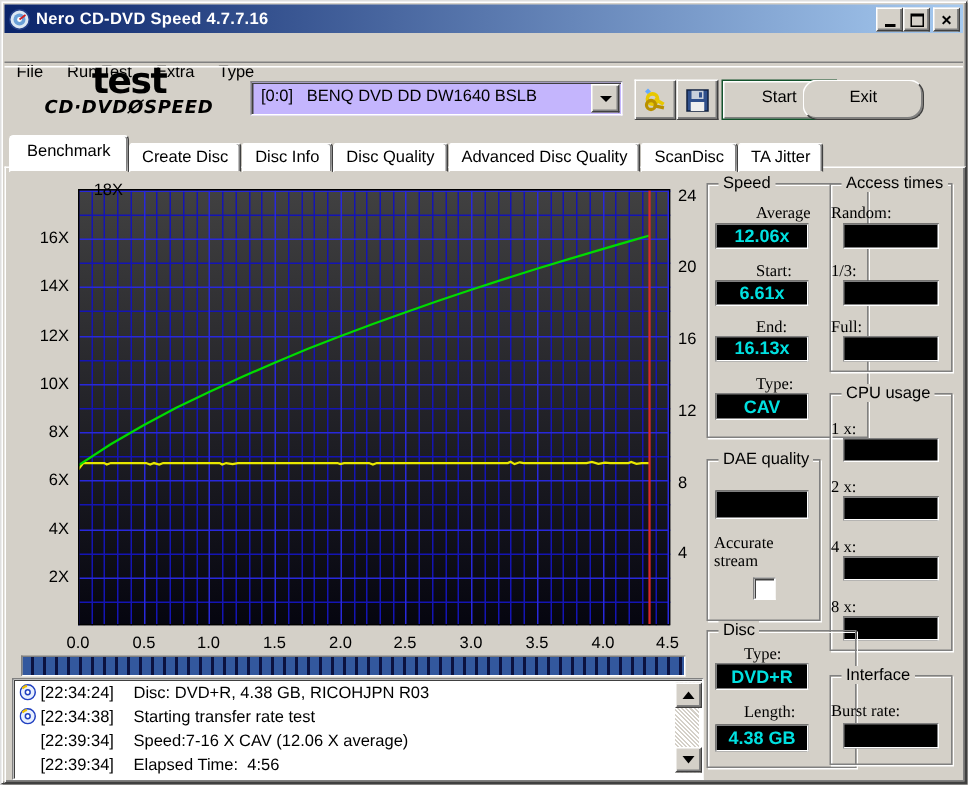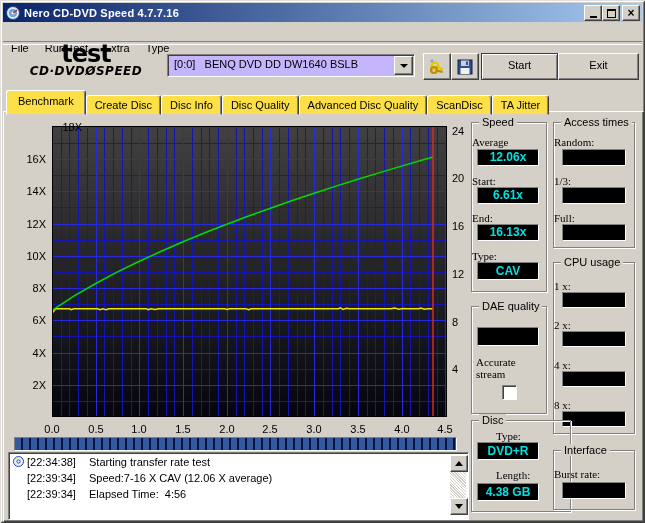--- a/index.html
+++ b/index.html
@@ -34,21 +34,21 @@
   .arr-d{width:0;height:0;border:4px solid transparent;border-top:4px solid #000;margin-top:4px;}
   .iconbtn{position:absolute;top:53px;width:26px;height:25px;background:#d4d0c8;border:1px solid;
        border-color:#fff #404040 #404040 #fff;box-shadow:inset -1px -1px 0 #808080;
        display:flex;align-items:center;justify-content:center;}
   .btn{position:absolute;top:53px;height:25px;background:#d4d0c8;text-align:center;line-height:23px;
        border:1px solid;border-color:#fff #404040 #404040 #fff;box-shadow:inset -1px -1px 0 #808080;}
   .btn.default{border:1px solid #14532d;box-shadow:inset 1px 1px 0 #fff,inset -1px -1px 0 #808080;}
   
   .tabs{position:absolute;left:6px;top:90px;height:23px;z-index:6;white-space:nowrap;}
   .tab{position:relative;display:inline-block;vertical-align:bottom;padding:0 8px;height:18px;line-height:18px;
-       margin-top:4px;background:#fde047;border:1px solid;border-color:#fff #404040 #d4d0c8 #fff;
+       margin-top:4px;background:#ffffff;border:1px solid;border-color:#fff #404040 #d4d0c8 #fff;
        border-radius:3px 3px 0 0;box-shadow:inset -1px 0 0 #808080;}
   .tab.active{height:23px;line-height:20px;margin-top:0;padding:0 11px;z-index:7;}
   .panel{position:absolute;left:3px;top:111px;width:639px;height:409px;background:#d4d0c8;z-index:1;
        border:1px solid;border-color:#fff #404040 #404040 #fff;box-shadow:inset -1px -1px 0 #808080;}
   
   #plot{position:absolute;left:52px;top:126px;width:395px;height:291px;z-index:2;}
   .tick{position:absolute;z-index:2;font-size:11px;}
   .tick.tl{width:46px;text-align:right;left:0;}
   .tick.tr{left:452px;width:28px;text-align:left;}
   .tick.tb{top:423px;width:30px;text-align:center;}
@@ -133,21 +133,21 @@
   </div>
   <div class="iconbtn" style="left:451px;">
     <svg width="16" height="16" viewBox="0 0 16 16">
       <rect x="1" y="1" width="14" height="14" fill="#30508c" stroke="#102040"></rect>
       <rect x="4" y="1.5" width="8" height="5.5" fill="#c8d0dc"></rect>
       <rect x="9" y="2.5" width="2" height="3.5" fill="#30508c"></rect>
       <rect x="3.5" y="9" width="9" height="6" fill="#f0f0f0"></rect>
     </svg>
   </div>
   <div class="btn default" style="left:481px;width:75px;">Start</div>
-  <div class="btn" style="left:558px;width:79px;">Exit</div>
+  <div class="btn" style="left:535px;width:79px;border-radius:10px;">Exit</div>
 
   <div class="tabs" id="tabs"><div class="tab active">Benchmark</div><div class="tab">Create Disc</div><div class="tab">Disc Info</div><div class="tab">Disc Quality</div><div class="tab">Advanced Disc Quality</div><div class="tab">ScanDisc</div><div class="tab">TA Jitter</div></div>
   <div class="panel"></div>
 
   <svg id="plot" viewBox="0 0 395 291">
       <defs>
         <linearGradient id="bgg" x1="0" y1="0" x2="0" y2="1">
           <stop offset="0" stop-color="#414141"></stop>
           <stop offset="1" stop-color="#05050f"></stop>
         </linearGradient>
@@ -253,20 +253,31 @@
 
   <div class="logbox">
     <div class="log-row">
       <span class="log-icon-cell">
           <svg width="11" height="11" viewBox="0 0 11 11">
             <circle cx="5.5" cy="5.5" r="5" fill="#e8f0ff" stroke="#2040c0"></circle>
             <circle cx="5.5" cy="5.5" r="1.6" fill="#fff" stroke="#2040c0"></circle>
             <path d="M2 3 A4.5 4.5 0 0 1 5 1.2" stroke="#f0c000" fill="none" stroke-width="1.5"></path>
           </svg>
         </span>
+      <span class="log-time">[22:34:24]</span>
+      <span class="log-text">Disc: DVD+R, 4.38 GB, RICOHJPN R03</span>
+    </div>
+    <div class="log-row">
+      <span class="log-icon-cell">
+          <svg width="11" height="11" viewBox="0 0 11 11">
+            <circle cx="5.5" cy="5.5" r="5" fill="#e8f0ff" stroke="#2040c0"></circle>
+            <circle cx="5.5" cy="5.5" r="1.6" fill="#fff" stroke="#2040c0"></circle>
+            <path d="M2 3 A4.5 4.5 0 0 1 5 1.2" stroke="#f0c000" fill="none" stroke-width="1.5"></path>
+          </svg>
+        </span>
       <span class="log-time">[22:34:38]</span>
       <span class="log-text">Starting transfer rate test</span>
     </div>
     <div class="log-row">
       <span class="log-icon-cell"></span>
       <span class="log-time">[22:39:34]</span>
       <span class="log-text">Speed:7-16 X CAV (12.06 X average)</span>
     </div>
     <div class="log-row">
       <span class="log-icon-cell"></span>
@@ -276,21 +287,21 @@
     <div class="sb">
       <div class="sb-btn" style="top:0;">
           <div class="arr-u2"></div>
         </div>
       <div class="sb-btn" style="bottom:0;top:auto;">
           <div class="arr-d2"></div>
         </div>
     </div>
   </div>
 
-  <div class="group" style="left:471px;top:122px;width:74px;height:168px;">
+  <div class="group" style="left:471px;top:122px;width:74px;height:168px;padding-left:32px;">
     <span class="legend">Speed</span>
     <div class="glabel" style="top:13px;">Average</div>
     <div class="lcd" style="left:5px;top:26px;width:60px;height:15px;line-height:15px;">12.06x</div>
     <div class="glabel" style="top:52px;">Start:</div>
     <div class="lcd" style="left:5px;top:64px;width:60px;height:15px;line-height:15px;">6.61x</div>
     <div class="glabel" style="top:89px;">End:</div>
     <div class="lcd" style="left:5px;top:101px;width:60px;height:15px;line-height:15px;">16.13x</div>
     <div class="glabel" style="top:127px;">Type:</div>
     <div class="lcd" style="left:5px;top:139px;width:60px;height:16px;line-height:16px;">CAV</div>
   </div>

